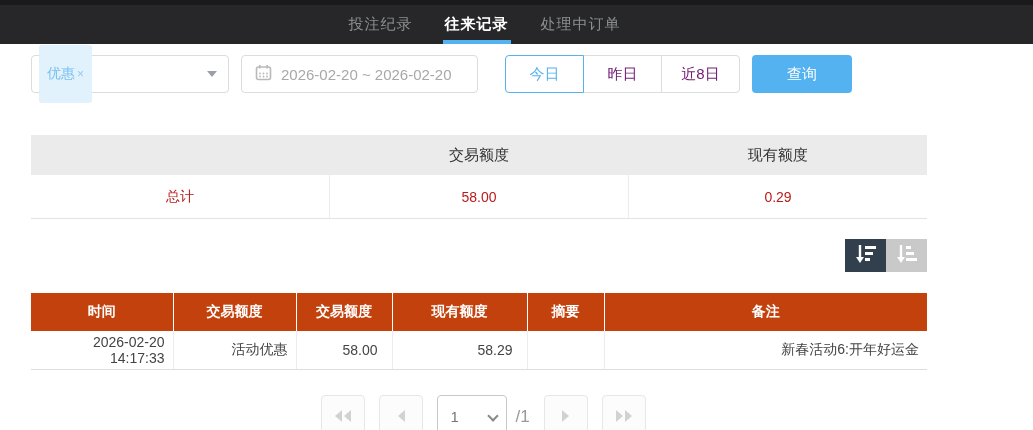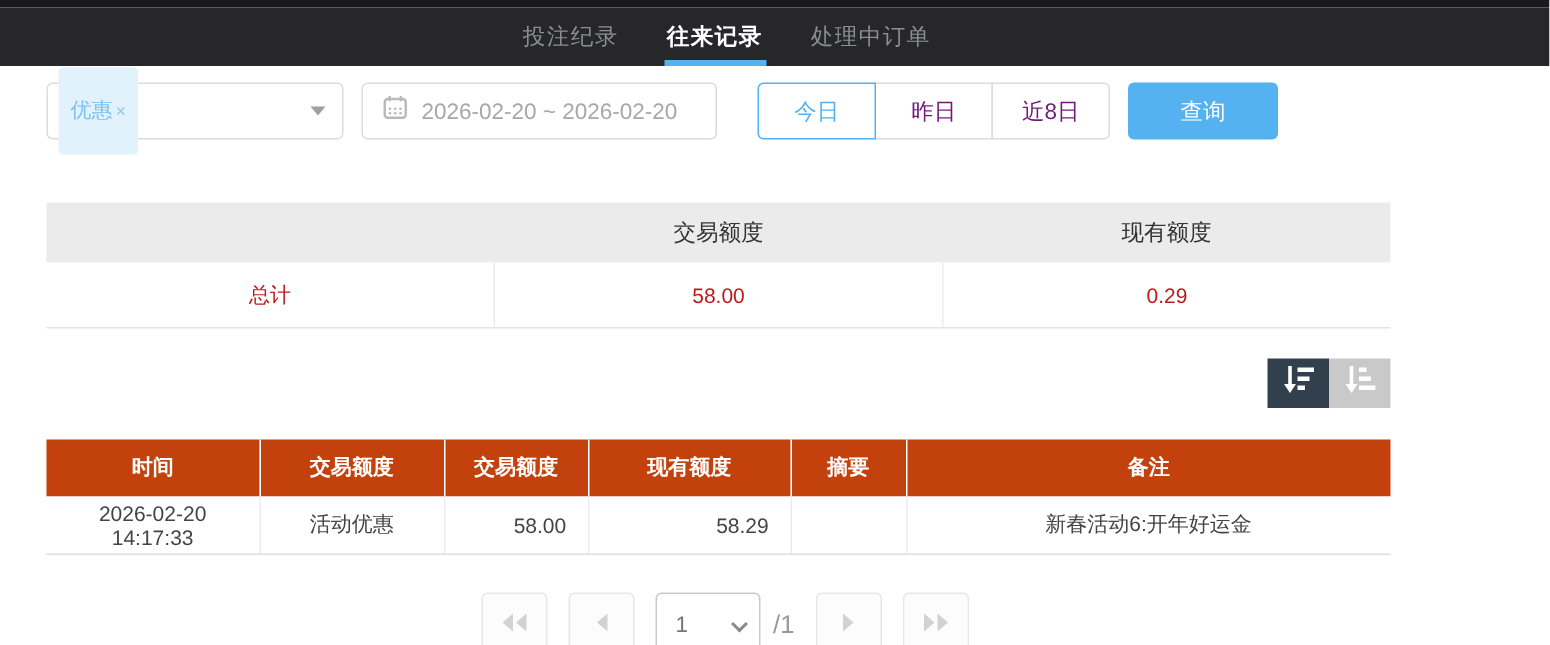--- a/index.html
+++ b/index.html
@@ -60,21 +60,21 @@
 
   
   .records-table { margin:21px 0 0 31px; width:896px; border-collapse:collapse;
     table-layout:fixed; }
   .records-table th { background:#c2410c; color:#fff; font-size:14px; font-weight:bold;
     height:38px; border-right:1px solid #fff; text-align:center; }
   .records-table th:last-child { border-right:none; }
   .records-table td { height:38px; font-size:14px; color:#444; background:#fff;
     border-right:1px solid #ececec; border-bottom:1px solid #dedede; padding:0 8px; }
   .records-table td:last-child { border-right:none;margin-left:47px; }
-  td.al { text-align:center; }  td.ar { text-align:right; padding-right:14px; }
+  td.al { text-align:right; }  td.ar { text-align:right; padding-right:14px; }
   td.ac { text-align:center; }
   .col-time{width:142px;} .col-type{width:123px;} .col-amt{width:96px;}
   .col-bal{width:135px;} .col-sum{width:77px;} .col-note{width:323px;}
 
   
   .pagination { display:flex; align-items:flex-start; justify-content:center;
     margin-top:25px; padding-right:66px; gap:14px; }
   .page-btn { width:44px; height:44px; background:#fcfcfc; border:1px solid #e7e7e7;
     border-radius:4px; display:flex; align-items:center; justify-content:center; cursor:pointer; }
   .page-size-wrap { display:flex; align-items:flex-start; gap:8px; }

